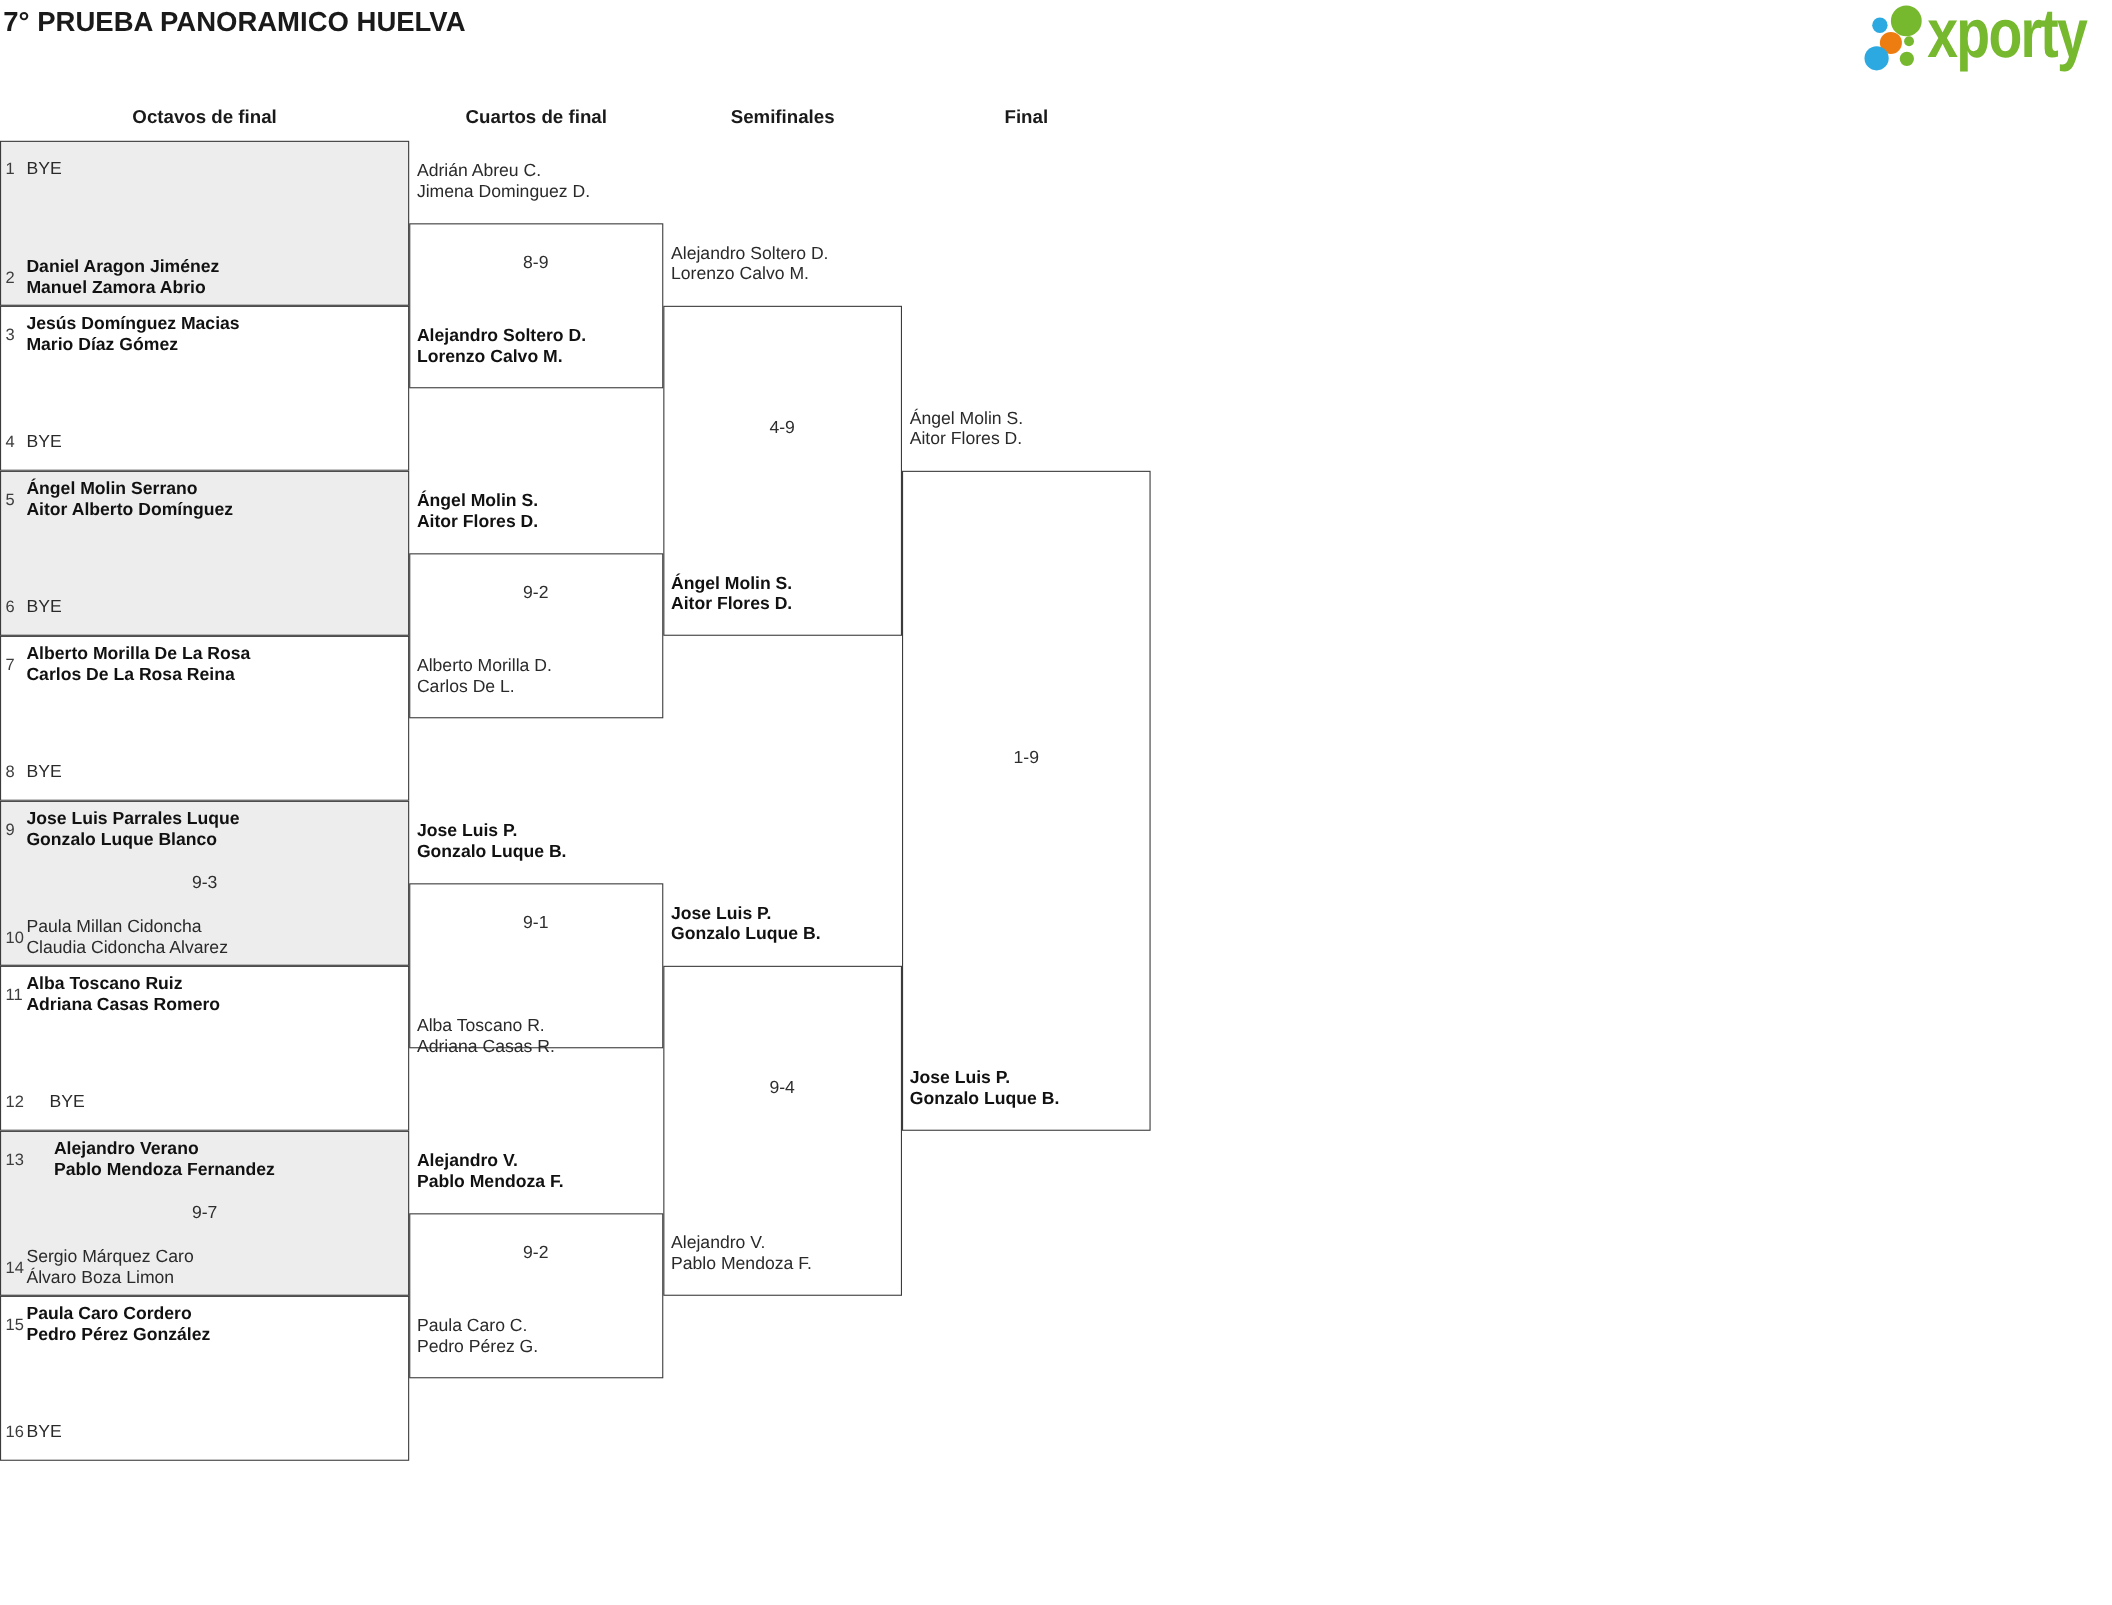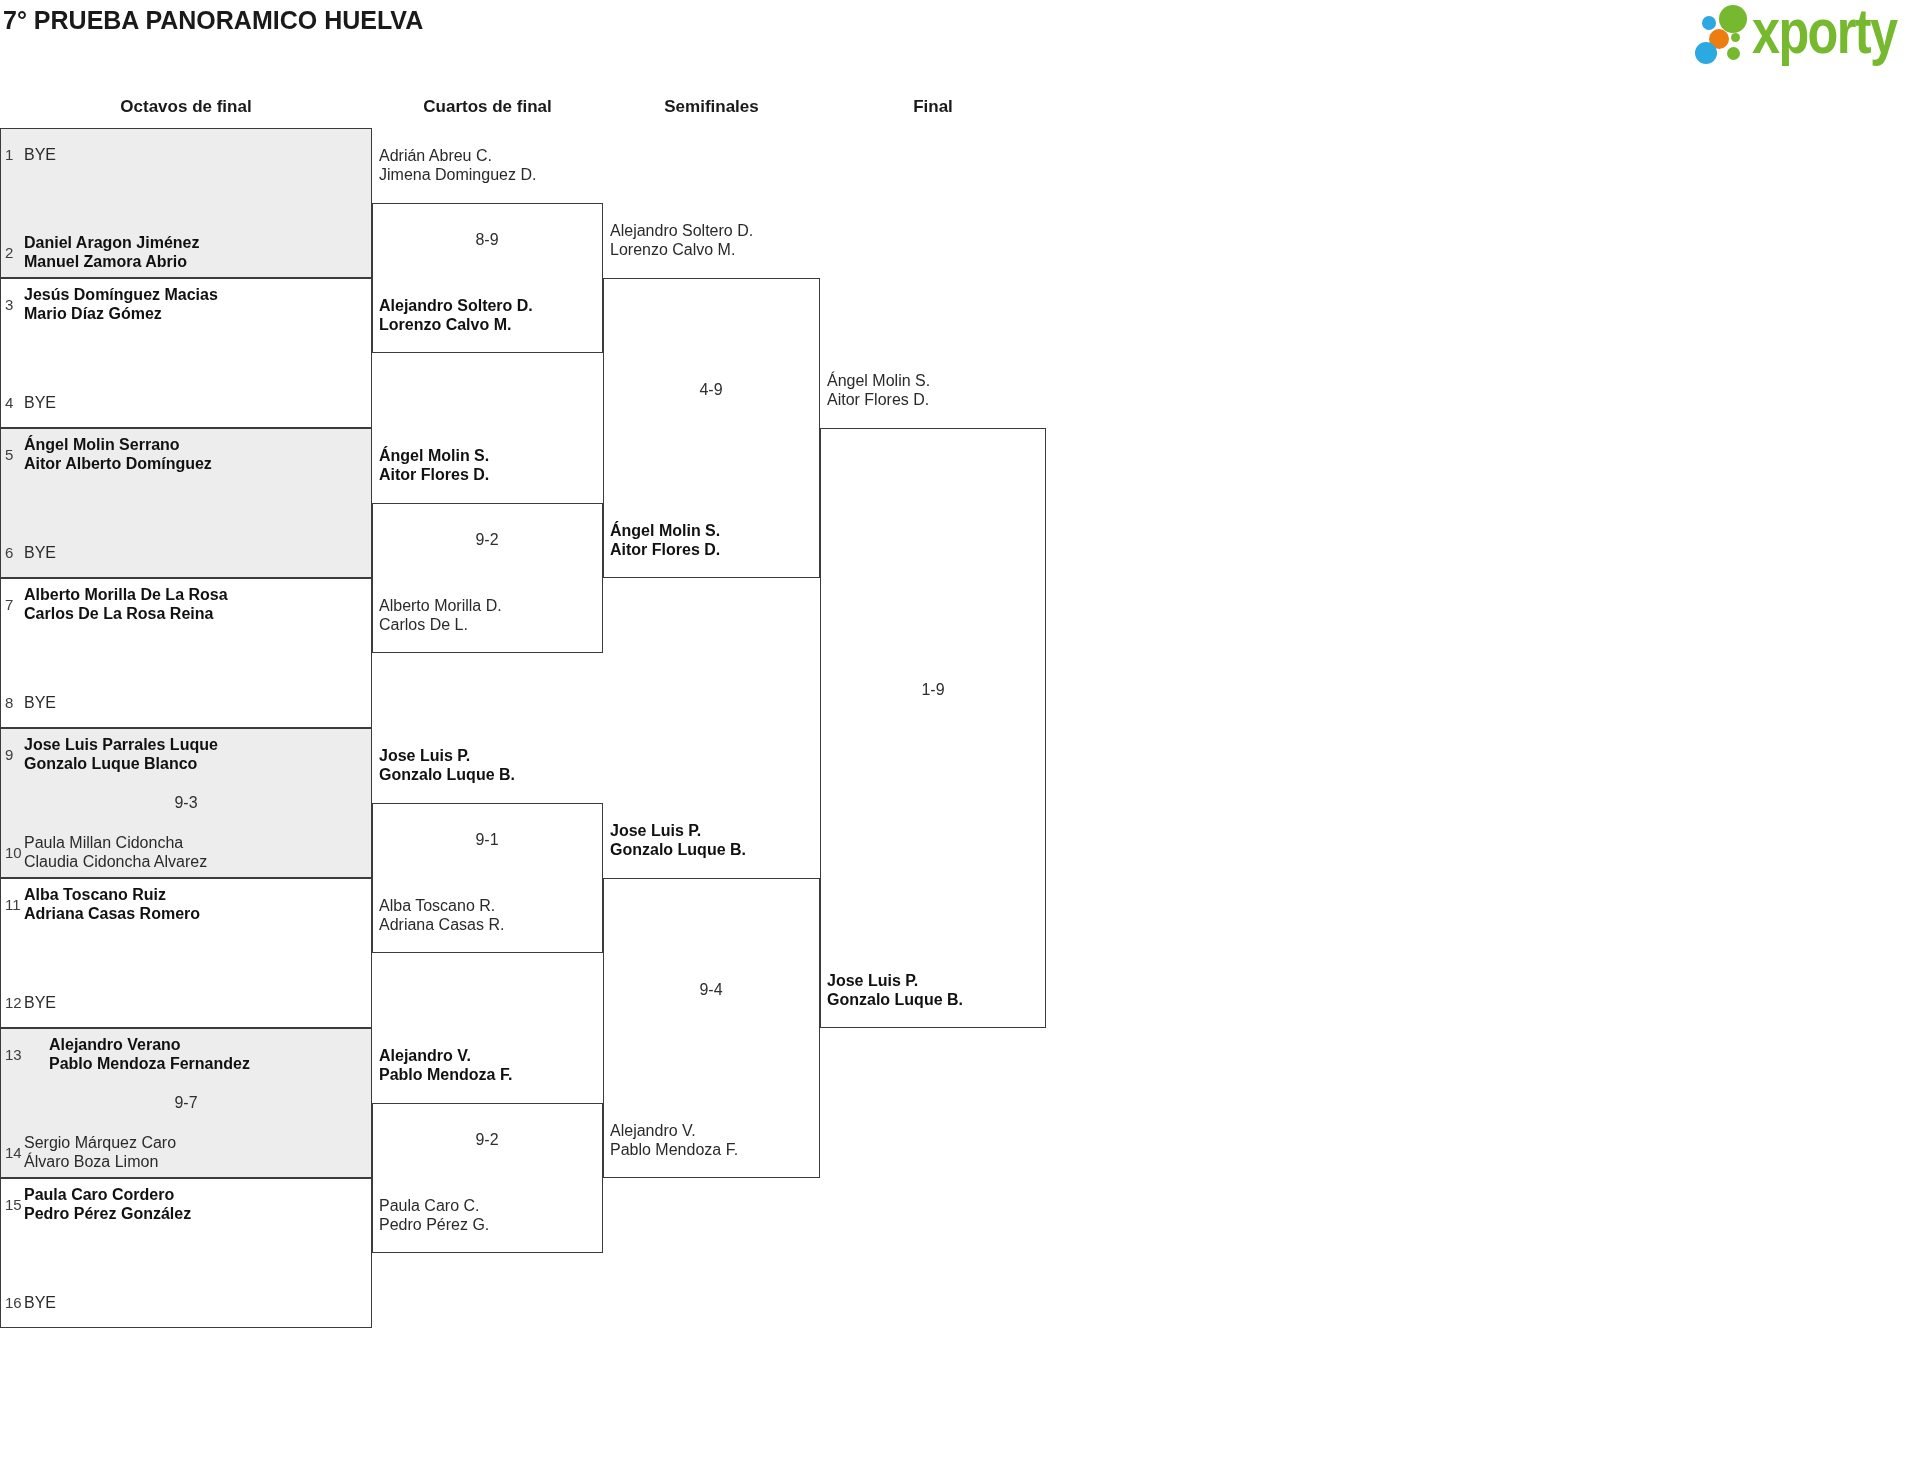--- a/index.html
+++ b/index.html
@@ -124,21 +124,21 @@
           <div>Claudia Cidoncha Alvarez</div>
         </div>
       </div>
       <div class="entry" style="left: 5px; top: 904px;">
         <span class="num">11</span>
         <div class="names adv">
           <div>Alba Toscano Ruiz</div>
           <div>Adriana Casas Romero</div>
         </div>
       </div>
-      <div class="entry" style="left: 5px; top: 1002px;">
+      <div class="entry" style="left: 5px; top: 1002px; gap: 21px;">
         <span class="num">12</span>
         <div class="names">
           <div>BYE</div>
         </div>
       </div>
       <div class="entry" style="left: 5px; top: 1054px; gap: 25px;">
         <span class="num">13</span>
         <div class="names adv">
           <div>Alejandro Verano</div>
           <div>Pablo Mendoza Fernandez</div>
@@ -189,21 +189,21 @@
           <div>Alberto Morilla D.</div>
           <div>Carlos De L.</div>
         </div>
       </div>
       <div class="entry" style="left: 379px; top: 765px;">
         <div class="names adv">
           <div>Jose Luis P.</div>
           <div>Gonzalo Luque B.</div>
         </div>
       </div>
-      <div class="entry" style="left: 379px; top: 915px;">
+      <div class="entry" style="left: 379px; top: 942px;">
         <div class="names">
           <div>Alba Toscano R.</div>
           <div>Adriana Casas R.</div>
         </div>
       </div>
       <div class="entry" style="left: 379px; top: 1065px;">
         <div class="names adv">
           <div>Alejandro V.</div>
           <div>Pablo Mendoza F.</div>
         </div>

